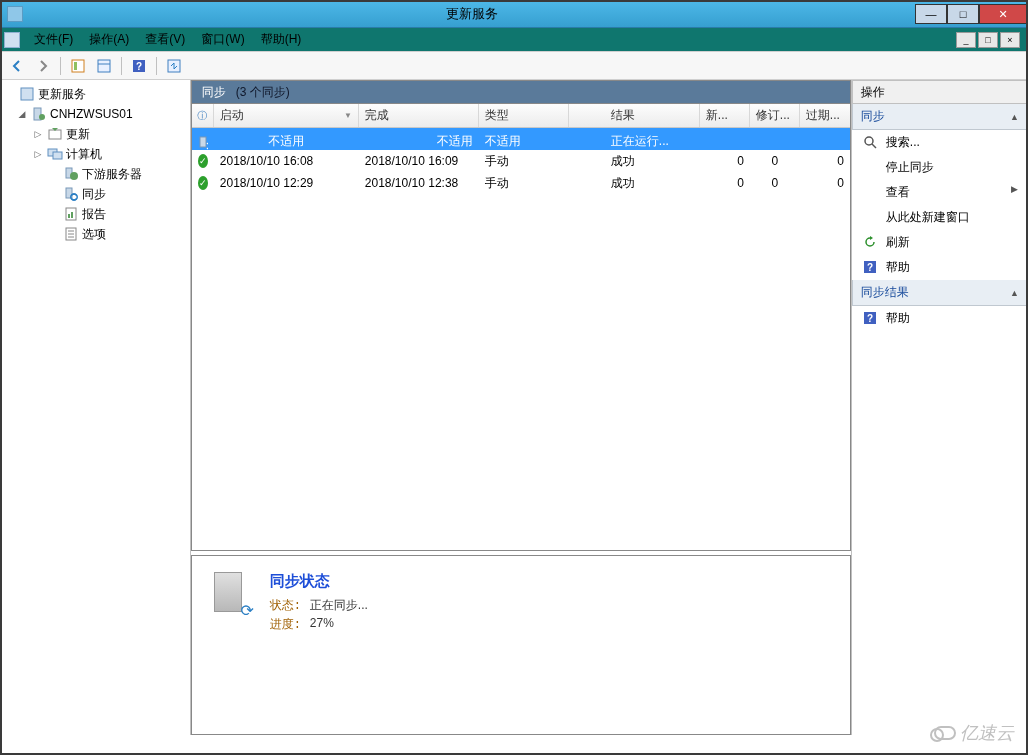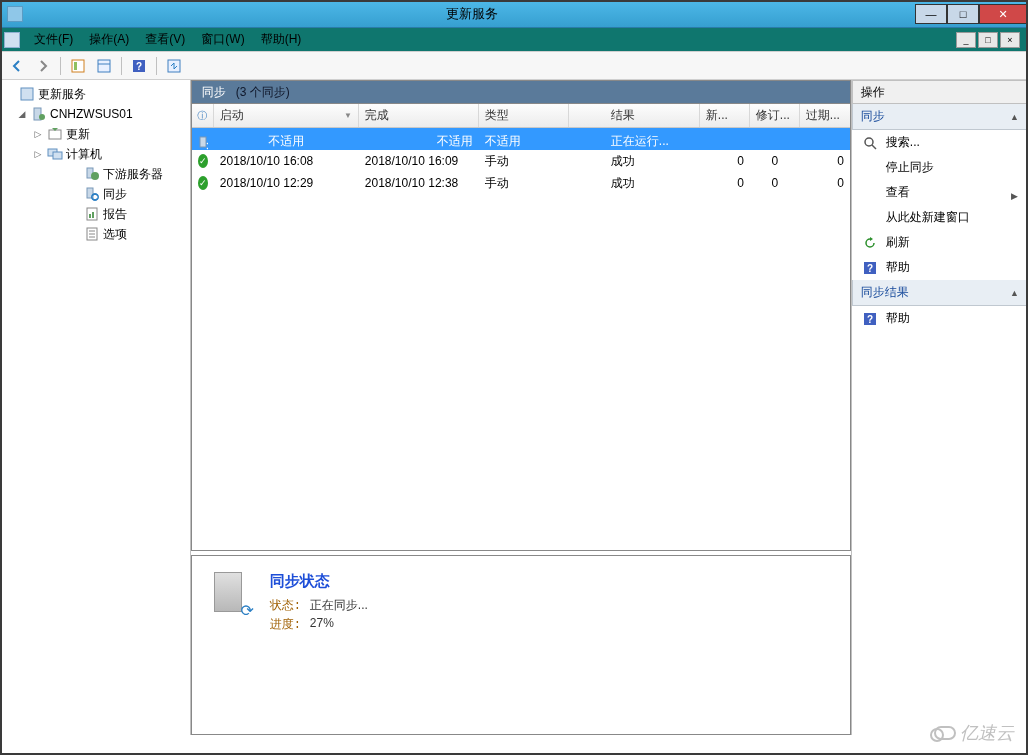--- a/index.html
+++ b/index.html
@@ -30,21 +30,21 @@
 
 
 .tree-panel { width: 216px; border-right: 1px solid #c0c0c0; background: #fff; padding: 4px 2px; overflow: auto; }
 .tree-node { display: flex; align-items: center; height: 20px; padding: 1px 0; cursor: pointer; white-space: nowrap; }
 .tree-toggle { width: 12px; text-align: center; font-size: 9px; color: #666; }
 .tree-icon { width: 16px; height: 16px; margin: 0 3px; display: flex; align-items: center; justify-content: center; }
 .tree-label { font-size: 12px; }
 .indent-0 { padding-left: 2px; }
 .indent-1 { padding-left: 14px; }
 .indent-2 { padding-left: 30px; }
-.indent-3 { padding-left: 46px; margin-left: 21px; }
+.indent-3 { padding-left: 46px; }
 
 
 .center-panel { flex: 1; display: flex; flex-direction: column; border-right: 1px solid #c0c0c0; }
 .center-header { height: 24px; background: #5a7a9a; color: #fff; display: flex; align-items: center; padding: 0 10px; border: 1px solid #888; }
 .center-header-title { font-weight: normal; margin-right: 10px; }
 .center-header-count { color: #0f172a; }
 
 .grid-wrap { flex: 1; border: 1px solid #888; border-top: none; display: flex; flex-direction: column; overflow: hidden; }
 .grid-header { display: flex; height: 24px; background: linear-gradient(to bottom, #fdfdfd, #ececec); border-bottom: 1px solid #c8c8c8; }
 .grid-header-cell { border-right: 1px solid #d8d8d8; display: flex; align-items: center; padding: 0 6px; font-size: 12px; color: #333; cursor: pointer; position: relative; }
@@ -74,21 +74,21 @@
 .detail-title { font-size: 15px; font-weight: bold; color: #1d4ed8; margin-bottom: 6px; }
 .detail-row { display: flex; font-size: 12px; margin: 2px 0; }
 .detail-label { width: 40px; color: #a16207; font-family: Liberation Mono, monospace; }
 .detail-value { color: #333; }
 
 
 .actions-panel { width: 200px; background: #fff; display: flex; flex-direction: column; }
 .actions-header { height: 24px; background: #f0f0f0; border: 1px solid #c0c0c0; display: flex; align-items: center; padding: 0 8px; font-size: 12px; }
 .actions-section { background: #e8eef4; border: 1px solid #c0c8d0; border-top: none; padding: 4px 8px; font-size: 12px; color: #16499a; display:flex; align-items:center; justify-content:space-between; }
 .actions-section .collapse { font-size: 9px; color: #555; cursor: pointer; }
-.action-item { display: flex; align-items: flex-end; padding: 4px 10px; cursor: pointer; font-size: 12px; gap: 8px; }
+.action-item { display: flex; align-items: flex-start; padding: 4px 10px; cursor: pointer; font-size: 12px; gap: 8px; }
 .action-item .arrow { margin-left: auto; font-size: 9px; color: #555; }
 .action-icon { width: 16px; height: 16px; display:flex; align-items:center; justify-content:center; font-size:12px;}
 
 
 .watermark { position: absolute; bottom: 10px; right: 14px; color: #c0c0c0; font-size: 18px; font-style: italic; display:flex; align-items:center; gap:4px;}
 .watermark-icon { width:22px; height:14px; border:2px solid #c0c0c0; border-radius: 10px; position:relative;}
 .watermark-icon::before { content:""; position:absolute; width:10px; height:10px; border:2px solid #c0c0c0; border-radius:50%; left:-6px; top:0;}
 
 
 .footer-space { height: 20px; background:#fff; }

